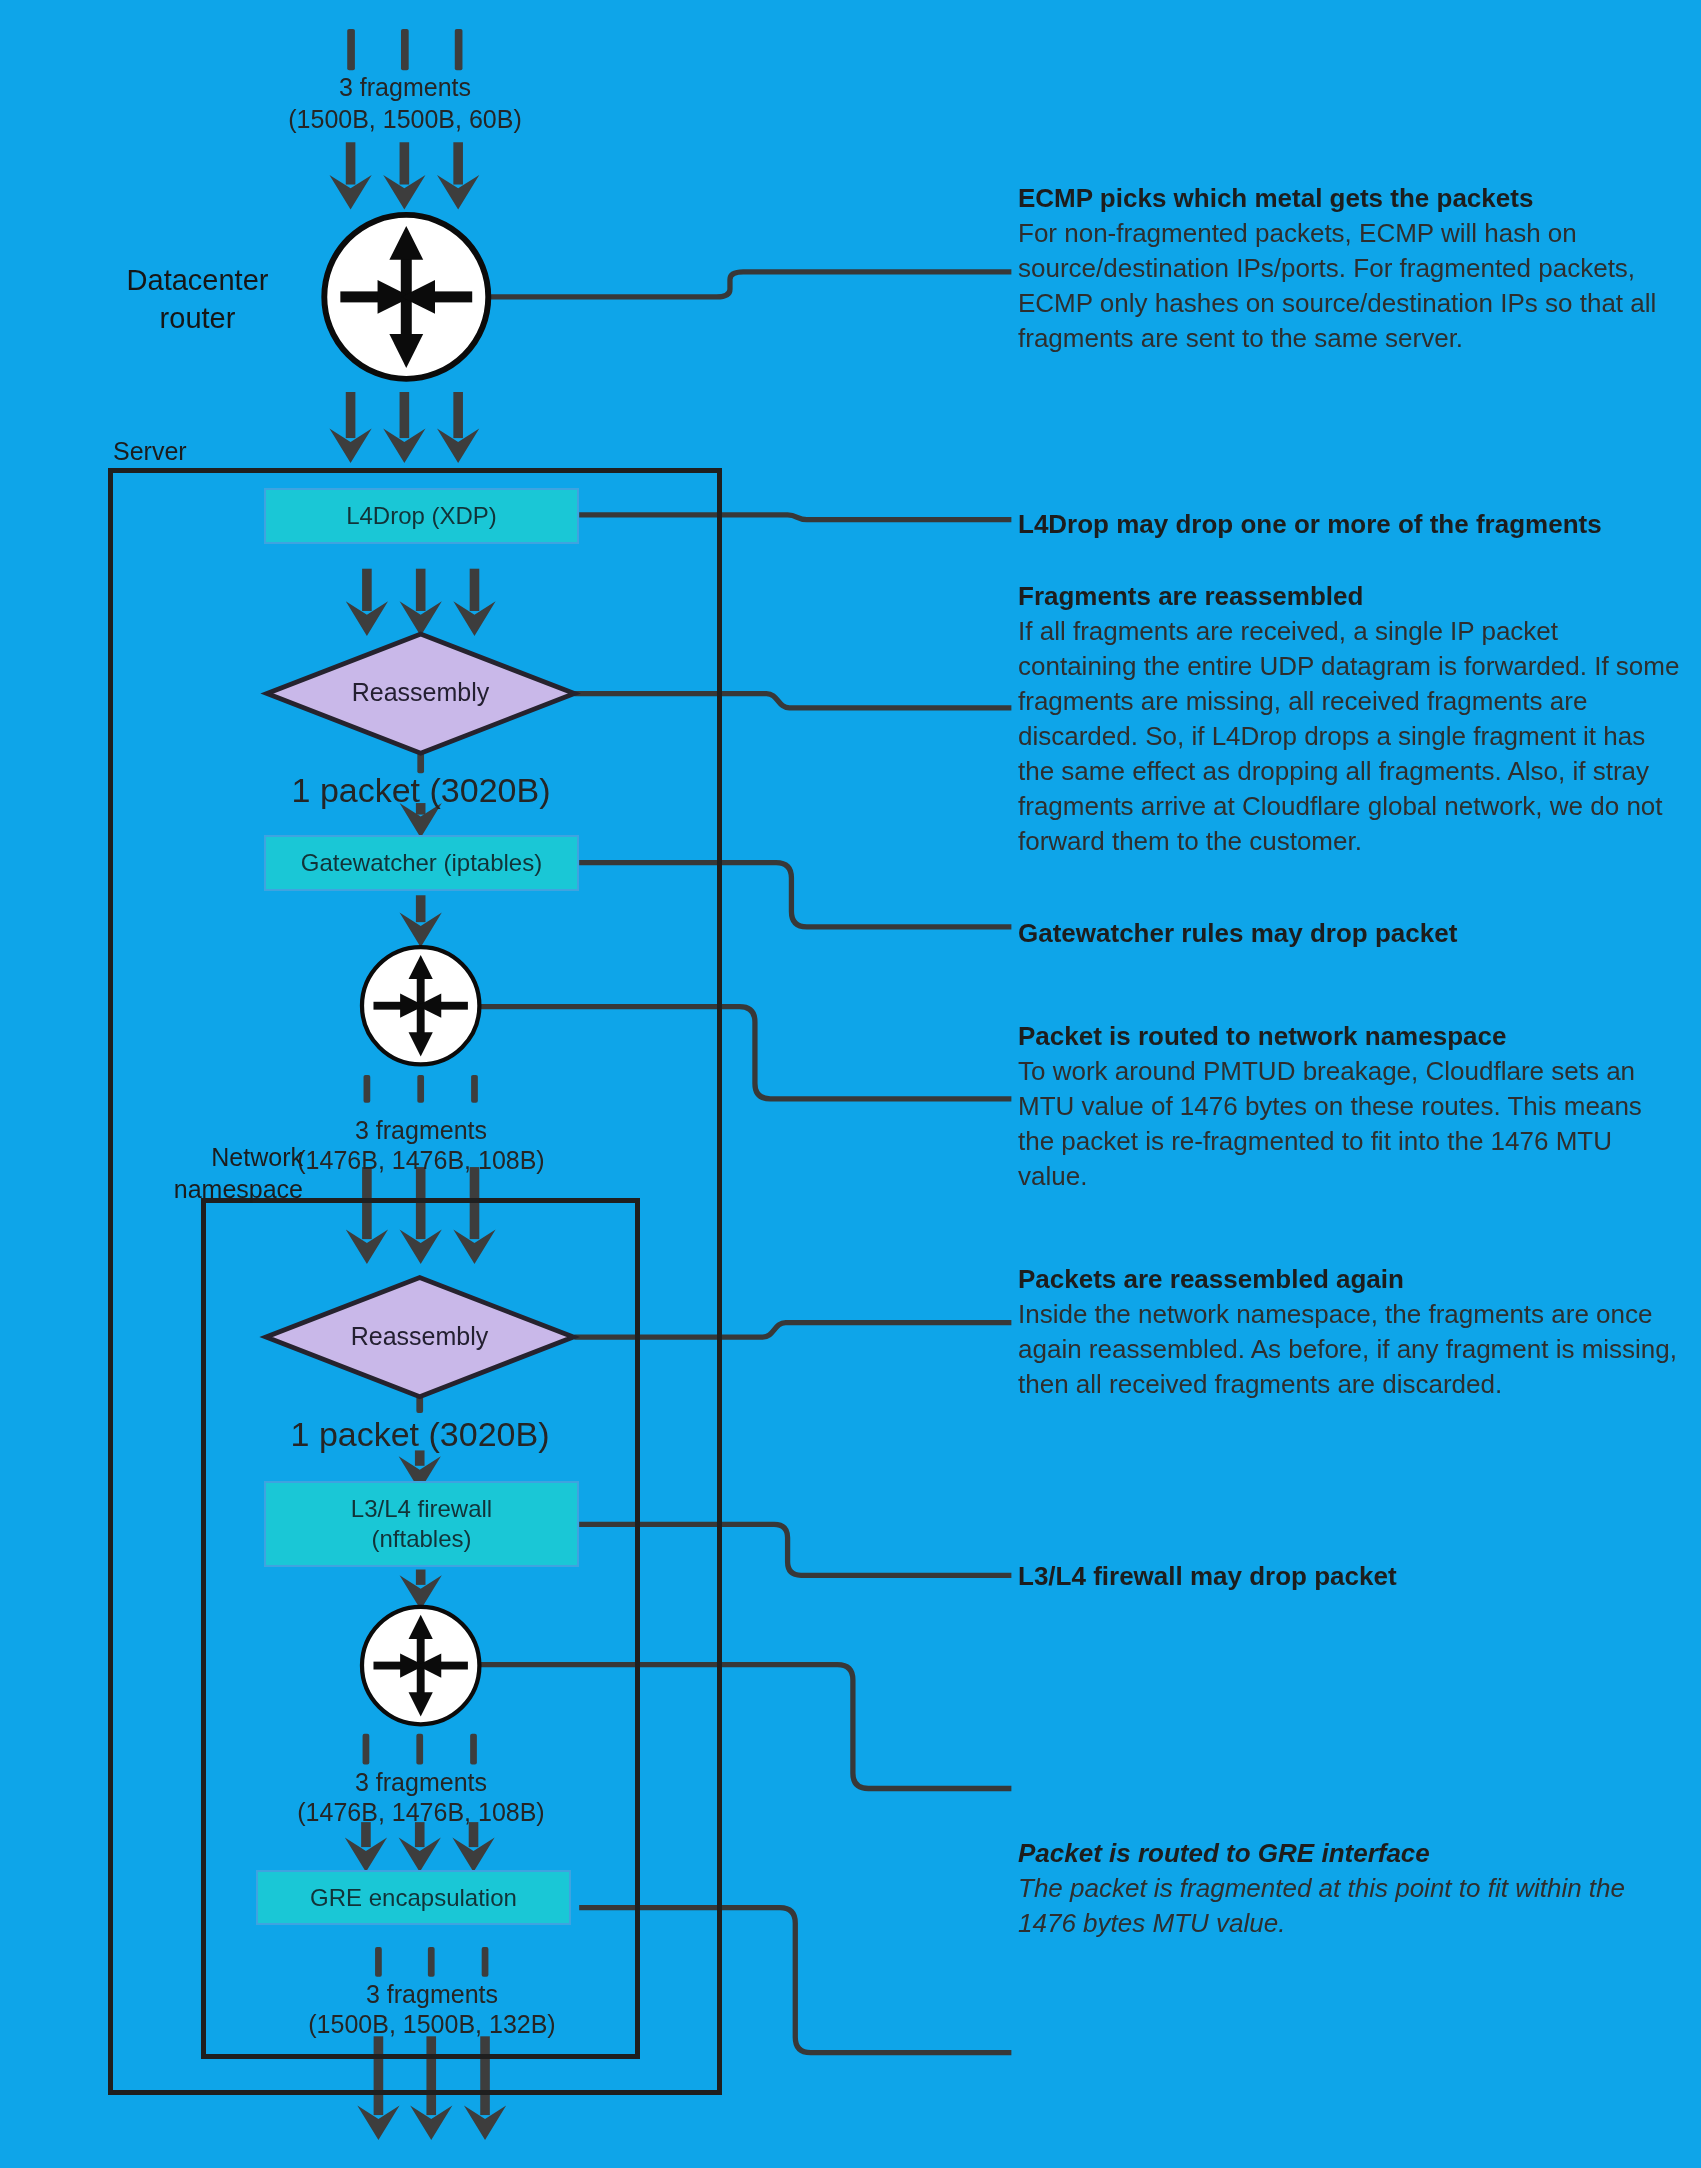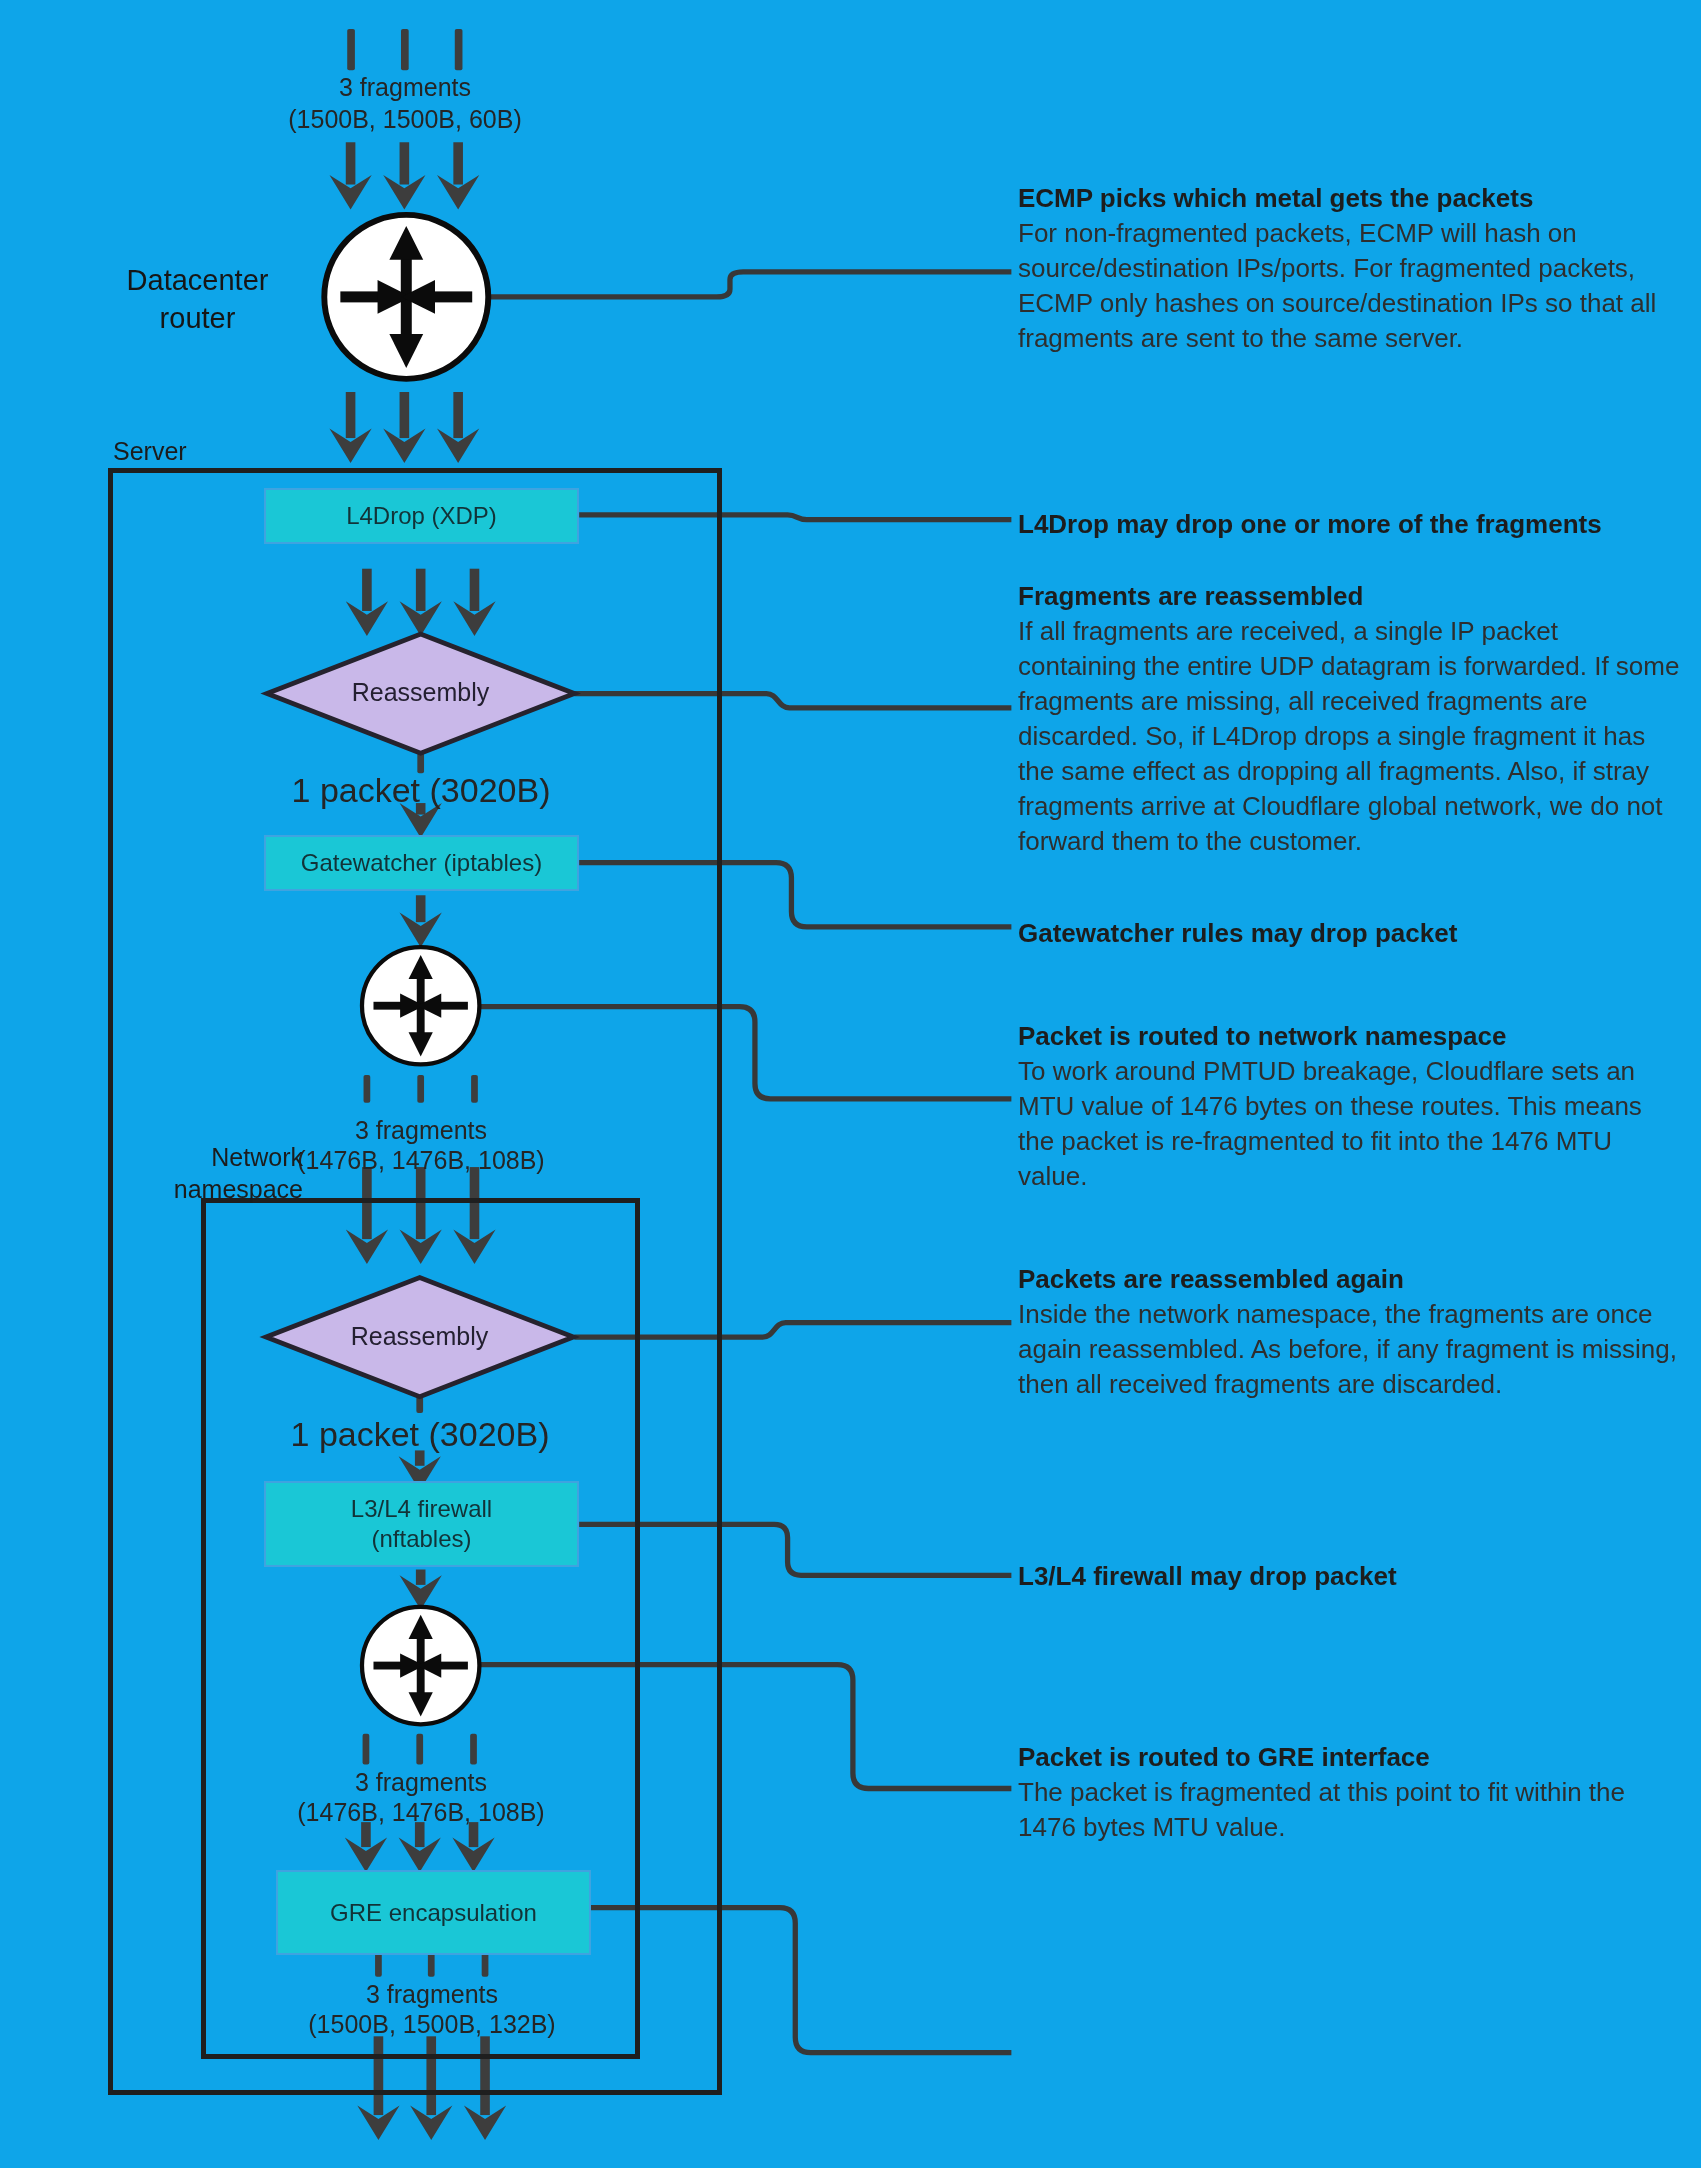--- a/index.html
+++ b/index.html
@@ -142,21 +142,21 @@
   <div class="lbl frag" style="left:248px;top:1114px;width:346px;">3 fragments</div>
   <div class="lbl frag" style="left:248px;top:1144px;width:346px;">(1476B, 1476B, 108B)</div>
 
   <div class="abs region" style="left:159px;top:1141px;width:144px;">Network namespace</div>
   <div class="diam-lbl" style="left:314px;top:1322px;">Reassembly</div>
   <div class="lbl pkt" style="left:276px;top:1418px;width:288px;">1 packet (3020B)</div>
   <div class="box" style="left:264px;top:1481px;width:315px;height:86px;">L3/L4 firewall
 (nftables)</div>
   <div class="lbl frag" style="left:248px;top:1766px;width:346px;">3 fragments</div>
   <div class="lbl frag" style="left:248px;top:1796px;width:346px;">(1476B, 1476B, 108B)</div>
-  <div class="box" style="left:276px;top:1870px;width:315px;height:85px;">GRE encapsulation</div>
+  <div class="box" style="left:256px;top:1870px;width:315px;height:55px;">GRE encapsulation</div>
   <div class="lbl frag" style="left:259px;top:1978px;width:346px;">3 fragments</div>
   <div class="lbl frag" style="left:259px;top:2008px;width:346px;">(1500B, 1500B, 132B)</div>
 
   <div class="ann" style="top:181px;">
     <div class="t">ECMP picks which metal gets the packets</div>
     <div>For non-fragmented packets, ECMP will hash on source/destination IPs/ports. For fragmented packets, ECMP only hashes on source/destination IPs so that all fragments are sent to the same server.</div>
   </div>
   <div class="ann" style="top:507px;">
     <div class="t">L4Drop may drop one or more of the fragments</div>
   </div>
@@ -171,19 +171,19 @@
     <div class="t">Packet is routed to network namespace</div>
     <div>To work around PMTUD breakage, Cloudflare sets an MTU value of 1476 bytes on these routes. This means the packet is re-fragmented to fit into the 1476 MTU value.</div>
   </div>
   <div class="ann" style="top:1262px;">
     <div class="t">Packets are reassembled again</div>
     <div>Inside the network namespace, the fragments are once again reassembled. As before, if any fragment is missing, then all received fragments are discarded.</div>
   </div>
   <div class="ann" style="top:1559px;">
     <div class="t">L3/L4 firewall may drop packet</div>
   </div>
-  <div class="ann" style="top:1740px;">
+  <div class="ann" style="top:1836px;font-style:italic;">
     <div class="t">Packet is routed to GRE interface</div>
     <div>The packet is fragmented at this point to fit within the 1476 bytes MTU value.</div>
   </div>
 
 </div>
 
 
 </body></html>

